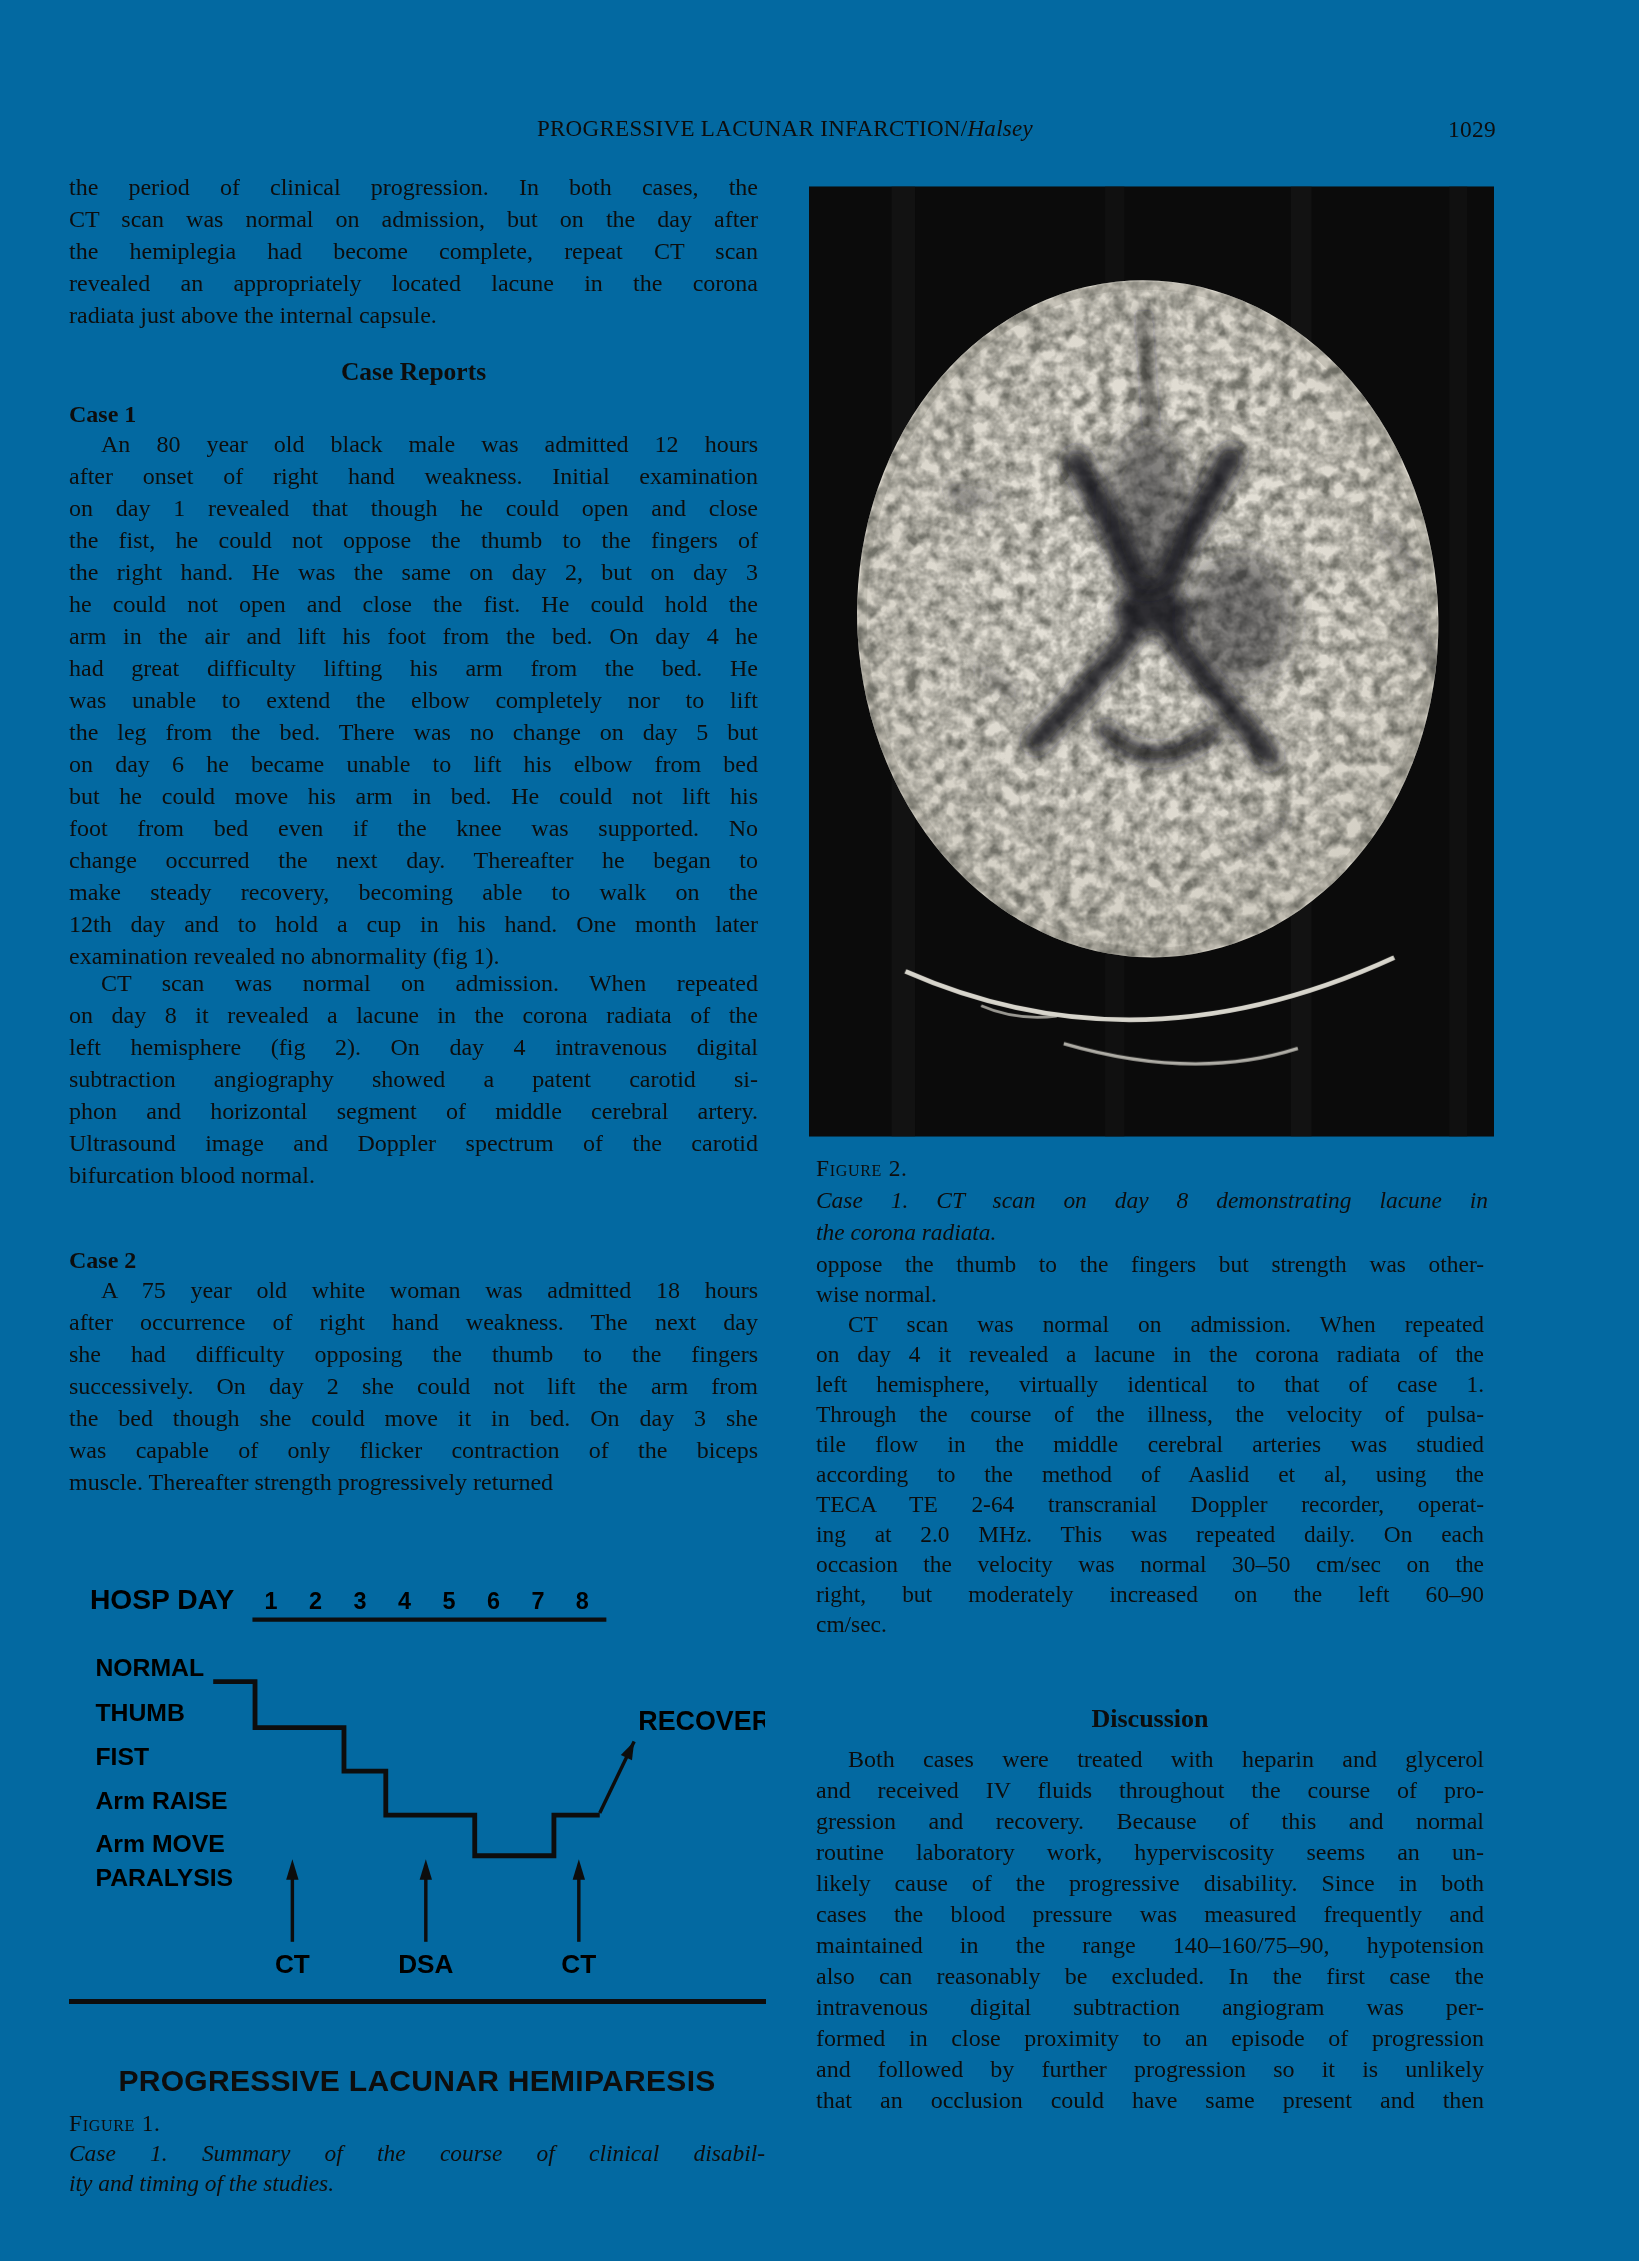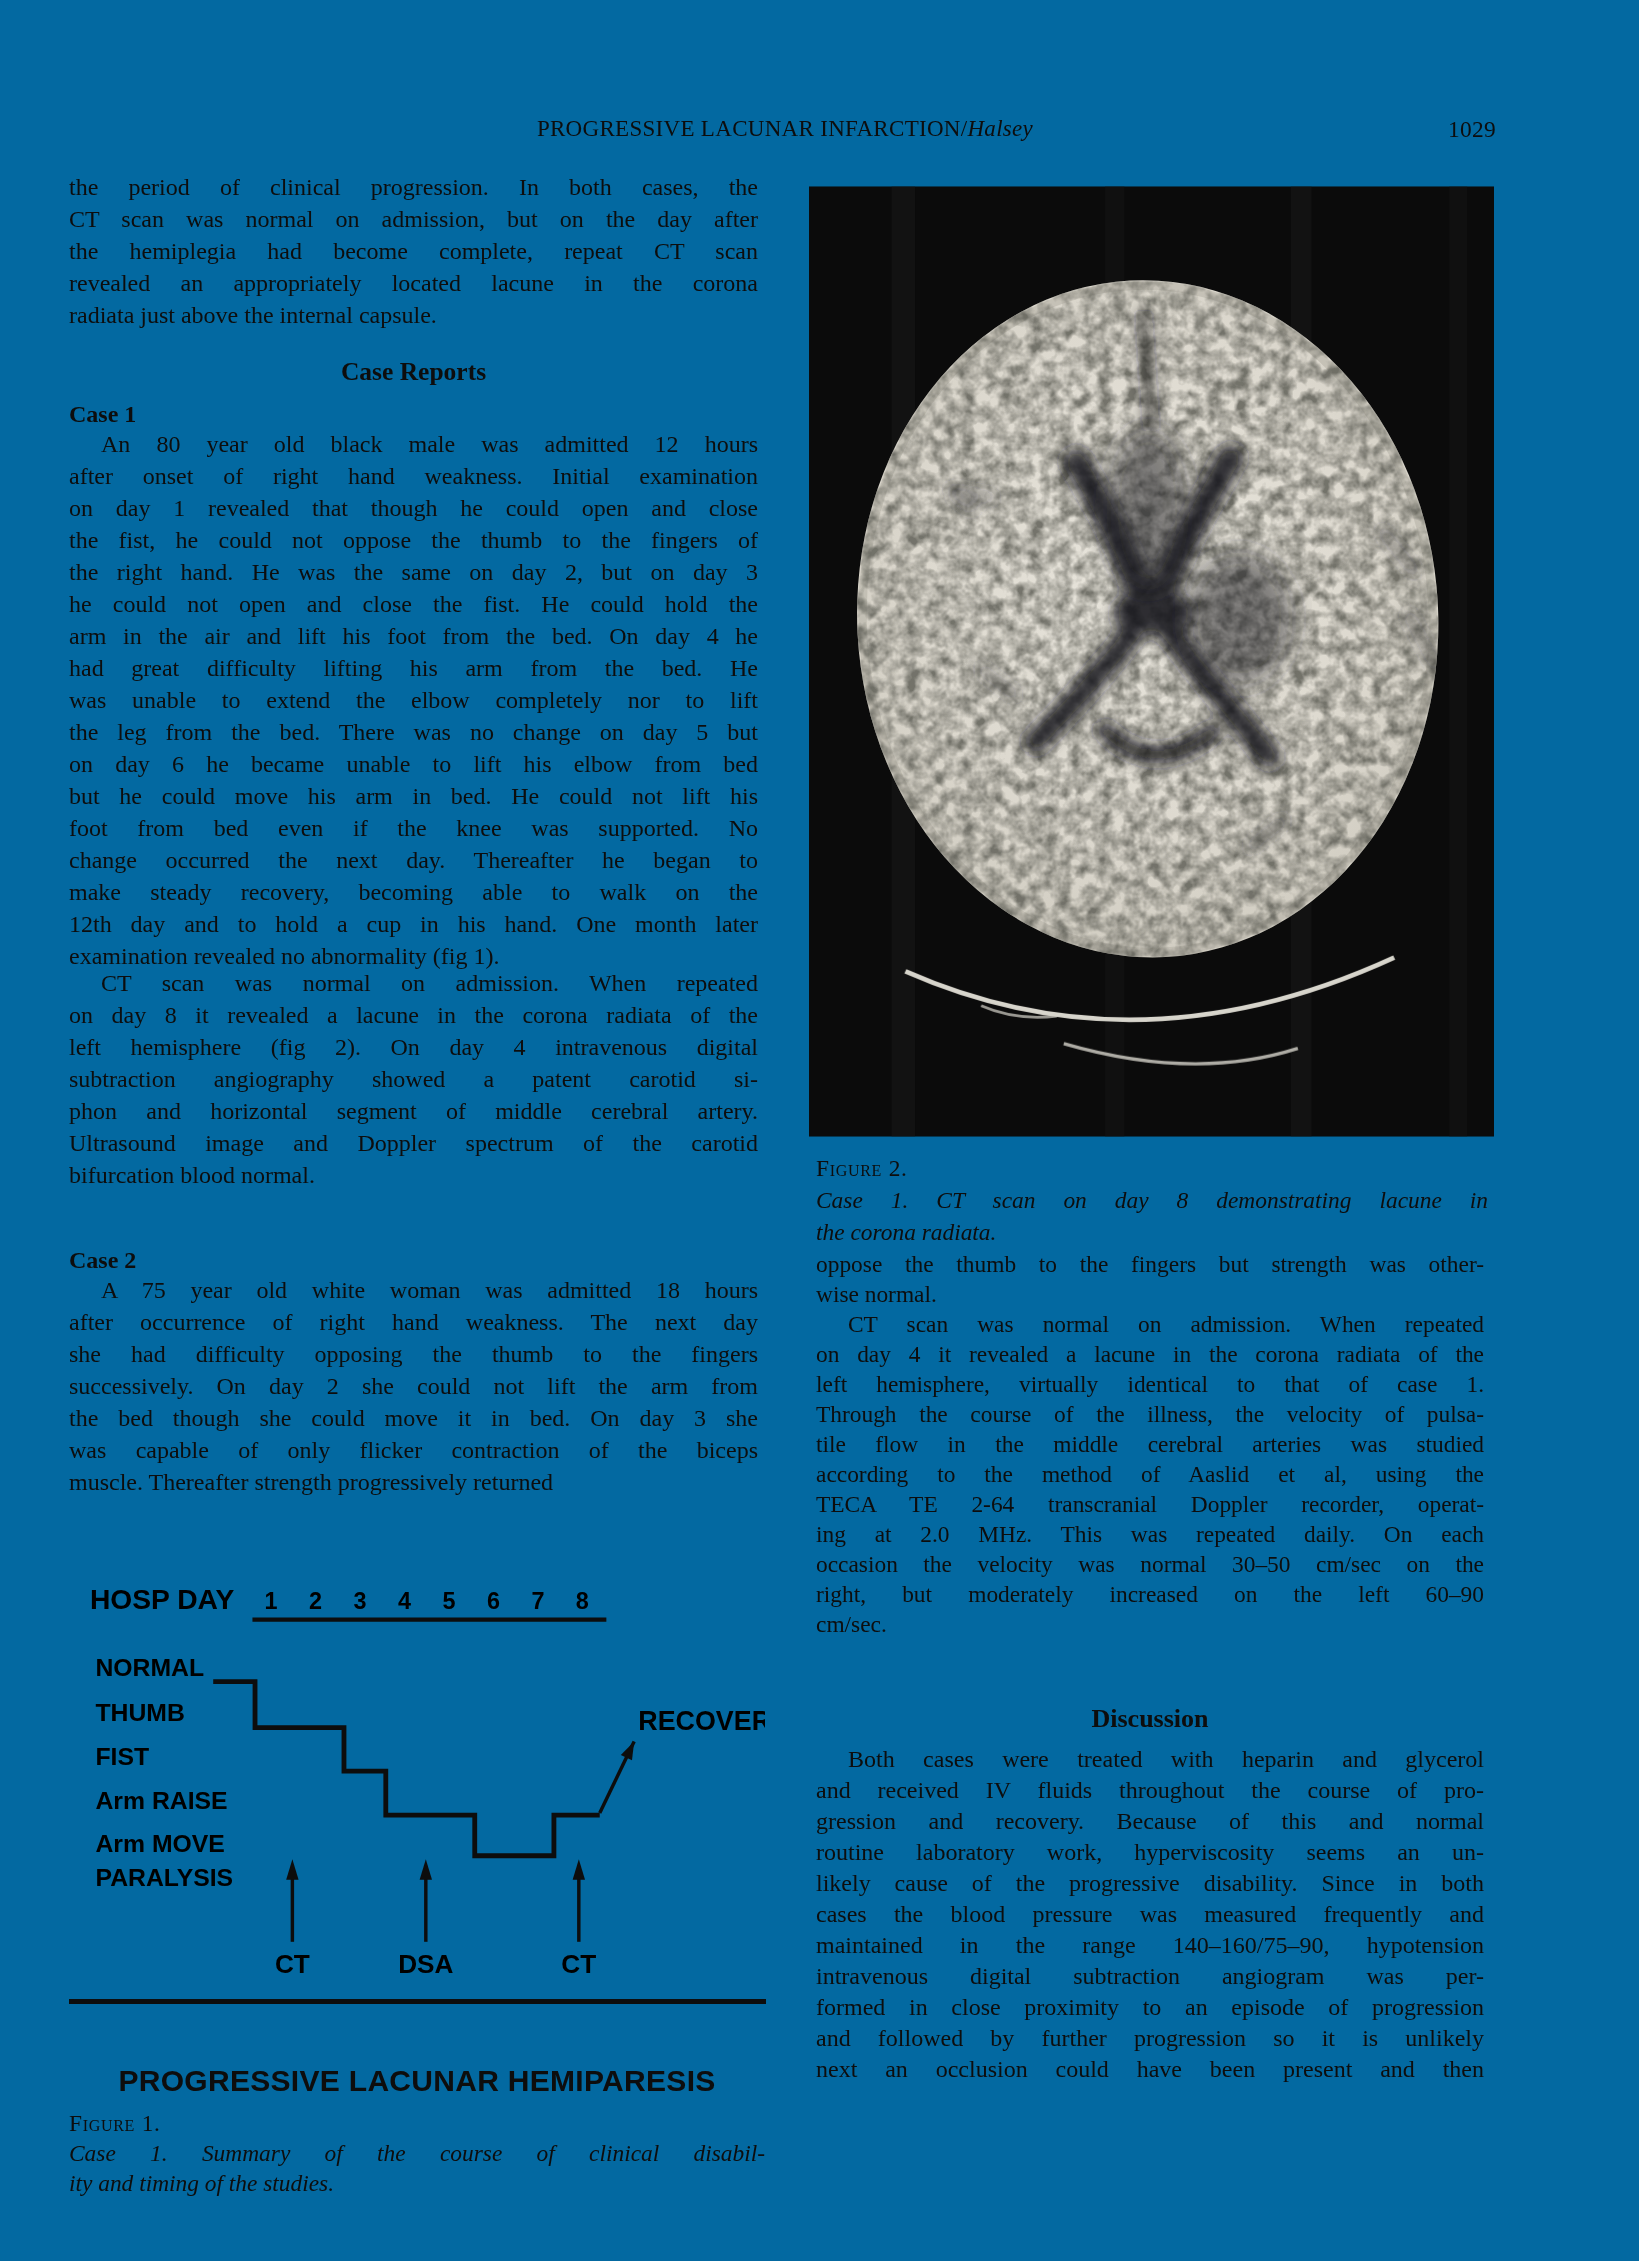--- a/index.html
+++ b/index.html
@@ -248,20 +248,21 @@
   <div class="tblock right-col center-head" style="top:1704px; font-size:26px;">Discussion</div>
 
   <div class="tblock right-col body35d" style="top:1744px;">
       <div class="line i">Both cases were treated with heparin and glycerol</div>
       <div class="line">and received IV fluids throughout the course of pro-</div>
       <div class="line">gression and recovery. Because of this and normal</div>
       <div class="line">routine laboratory work, hyperviscosity seems an un-</div>
       <div class="line">likely cause of the progressive disability. Since in both</div>
       <div class="line">cases the blood pressure was measured frequently and</div>
       <div class="line">maintained in the range 140–160/75–90, hypotension</div>
+      <div class="line">also can reasonably be excluded. In the first case the</div>
       <div class="line">intravenous digital subtraction angiogram was per-</div>
       <div class="line">formed in close proximity to an episode of progression</div>
       <div class="line">and followed by further progression so it is unlikely</div>
-      <div class="line">next an occlusion could have been present and then</div>
+      <div class="line">that an occlusion could have same present and then</div>
     </div>
 
 </div>
 
 
 </body></html>

